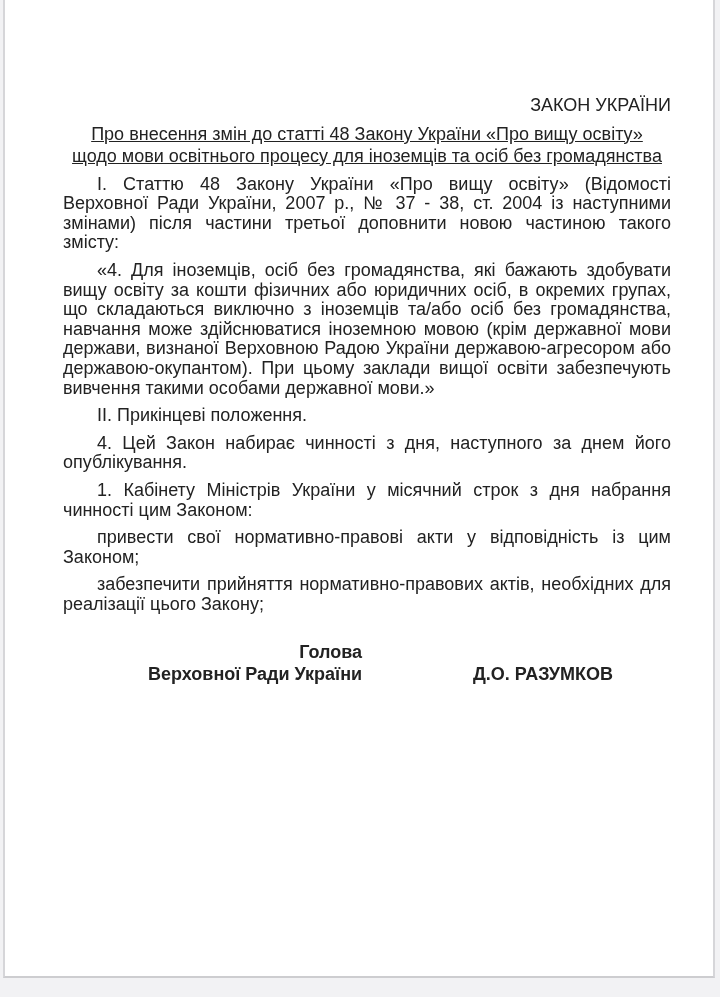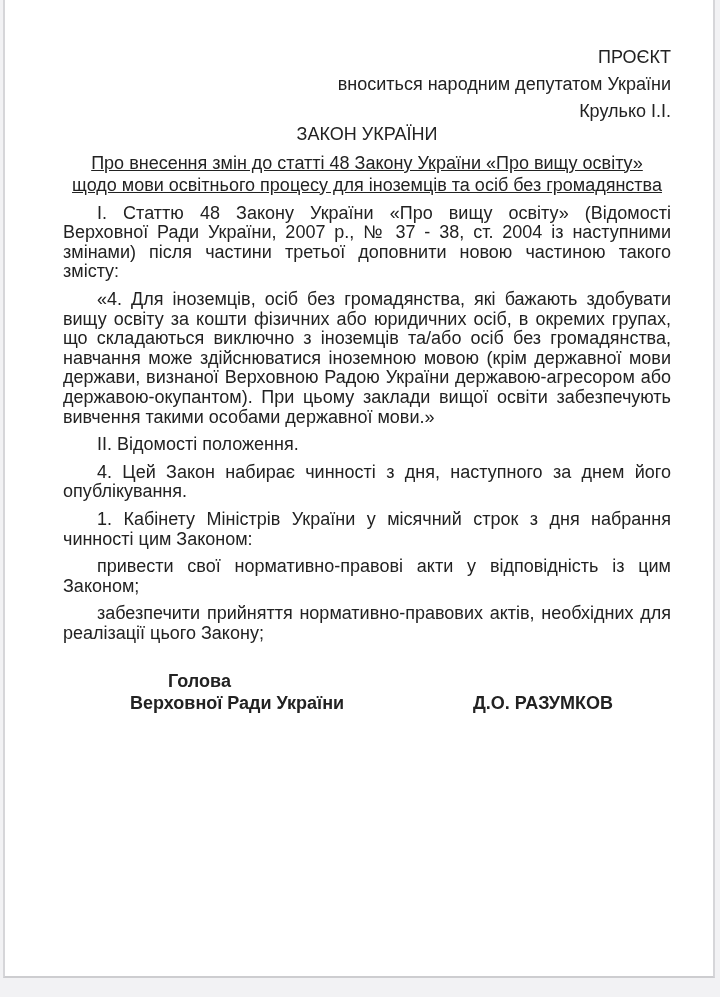--- a/index.html
+++ b/index.html
@@ -28,21 +28,22 @@
     box-sizing: border-box;
     padding: 44px 42px 0 58px;
     font-size: 18px;
     line-height: 19.6px;
   }
   .doc-header {
     text-align: right;
     line-height: 27px;
   }
   .law-heading {
-    text-align: center;
+    text-align: right;
+    margin-top: 52px;
     line-height: 19.6px;
   }
   .law-subtitle {
     text-align: center;
     margin-top: 7px;
     line-height: 22px;
     text-decoration: underline;
   }
   p.para {
     margin: 8px 0 0 0;
@@ -55,54 +56,49 @@
   }
   .signature {
     display: flex;
     align-items: flex-end;
     justify-content: space-between;
     margin-top: 27px;
     font-weight: bold;
     line-height: 22px;
   }
   .sig-left {
-    margin-left: 67px;
-    text-align: left;
+    margin-left: 85px;
+    text-align: right;
   }
   .sig-title-1 {
     padding-left: 38px;
   }
   .sig-name {
     margin-right: 58px;
     white-space: nowrap;
   }
 </style>
 </head>
 <body>
 
 <div class="page">
   <div class="content">
 
-    <div class="doc-header">
-      <div>ПРОЄКТ</div>
-      <div>вноситься народним депутатом України</div>
-      <div>Крулько І.І.</div>
-    </div>
 
     <div class="law-heading">ЗАКОН УКРАЇНИ</div>
 
     <div class="law-subtitle">
       <div>Про внесення змін до статті 48 Закону України «Про вищу освіту»</div>
       <div>щодо мови освітнього процесу для іноземців та осіб без громадянства</div>
     </div>
 
 
     <p class="para">І. Статтю 48 Закону України «Про вищу освіту» (Відомості Верховної Ради України, 2007 р., № 37 - 38, ст. 2004 із наступними змінами) після частини третьої доповнити новою частиною такого змісту:</p>
     <p class="para">«4. Для іноземців, осіб без громадянства, які бажають здобувати вищу освіту за кошти фізичних або юридичних осіб, в окремих групах, що складаються виключно з іноземців та/або осіб без громадянства, навчання може здійснюватися іноземною мовою (крім державної мови держави, визнаної Верховною Радою України державою-агресором або державою-окупантом). При цьому заклади вищої освіти забезпечують вивчення такими особами державної мови.»</p>
-    <p class="para">ІІ. Відомості положення.</p>
+    <p class="para">ІІ. Прикінцеві положення.</p>
     <p class="para">4. Цей Закон набирає чинності з дня, наступного за днем його опублікування.</p>
     <p class="para">1. Кабінету Міністрів України у місячний строк з дня набрання чинності цим Законом:</p>
     <p class="para">привести свої нормативно-правові акти у відповідність із цим Законом;</p>
     <p class="para">забезпечити прийняття нормативно-правових актів, необхідних для реалізації цього Закону;</p>
 
     <div class="signature">
       <div class="sig-left">
         <div class="sig-title-1">Голова</div>
         <div>Верховної Ради України</div>
       </div>

